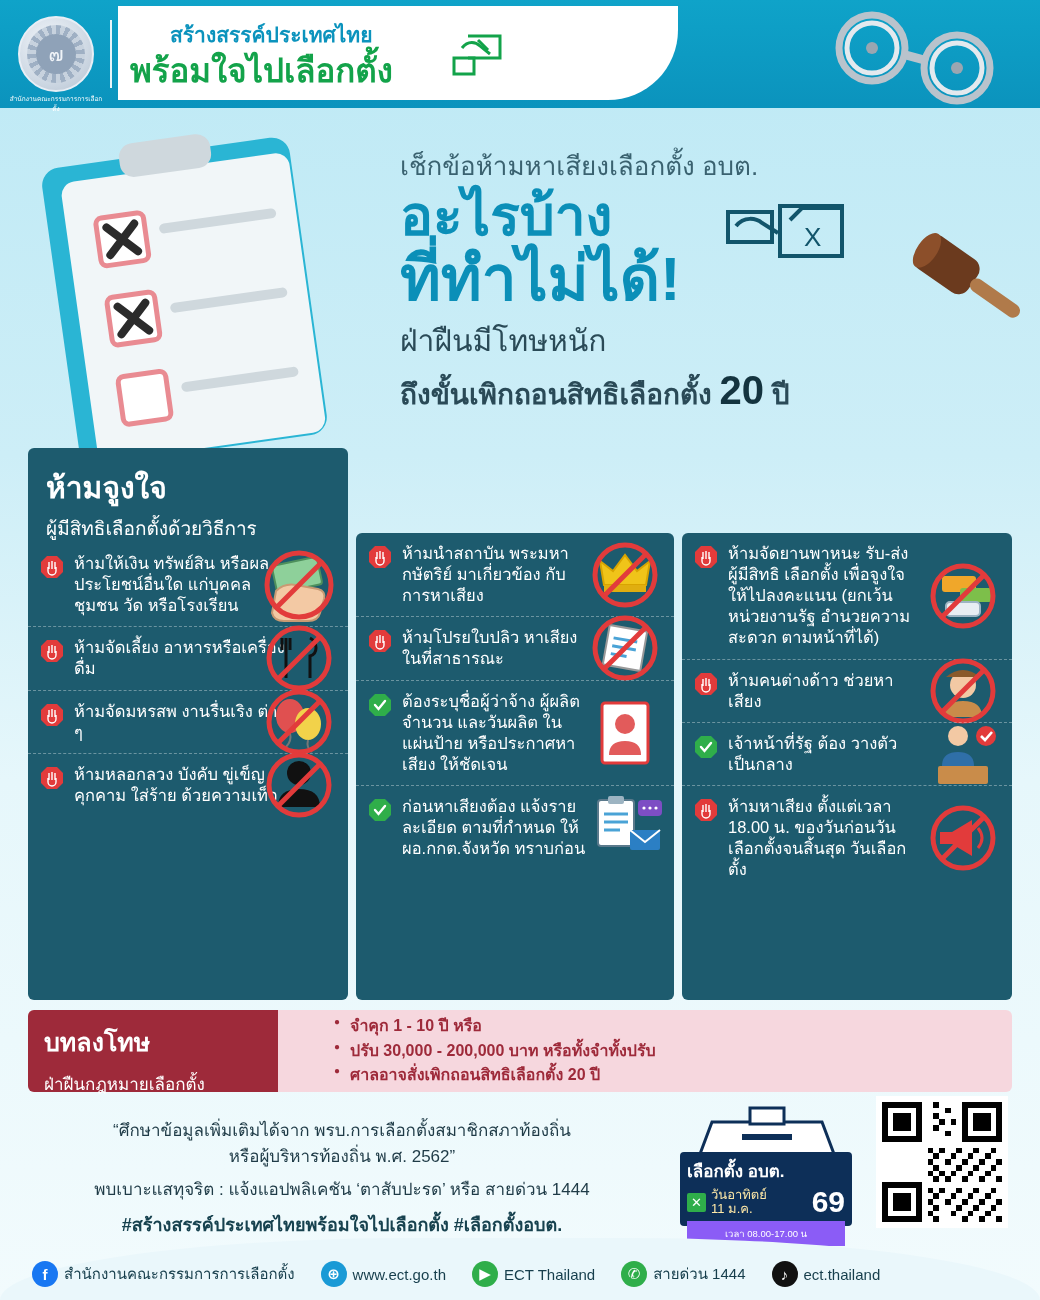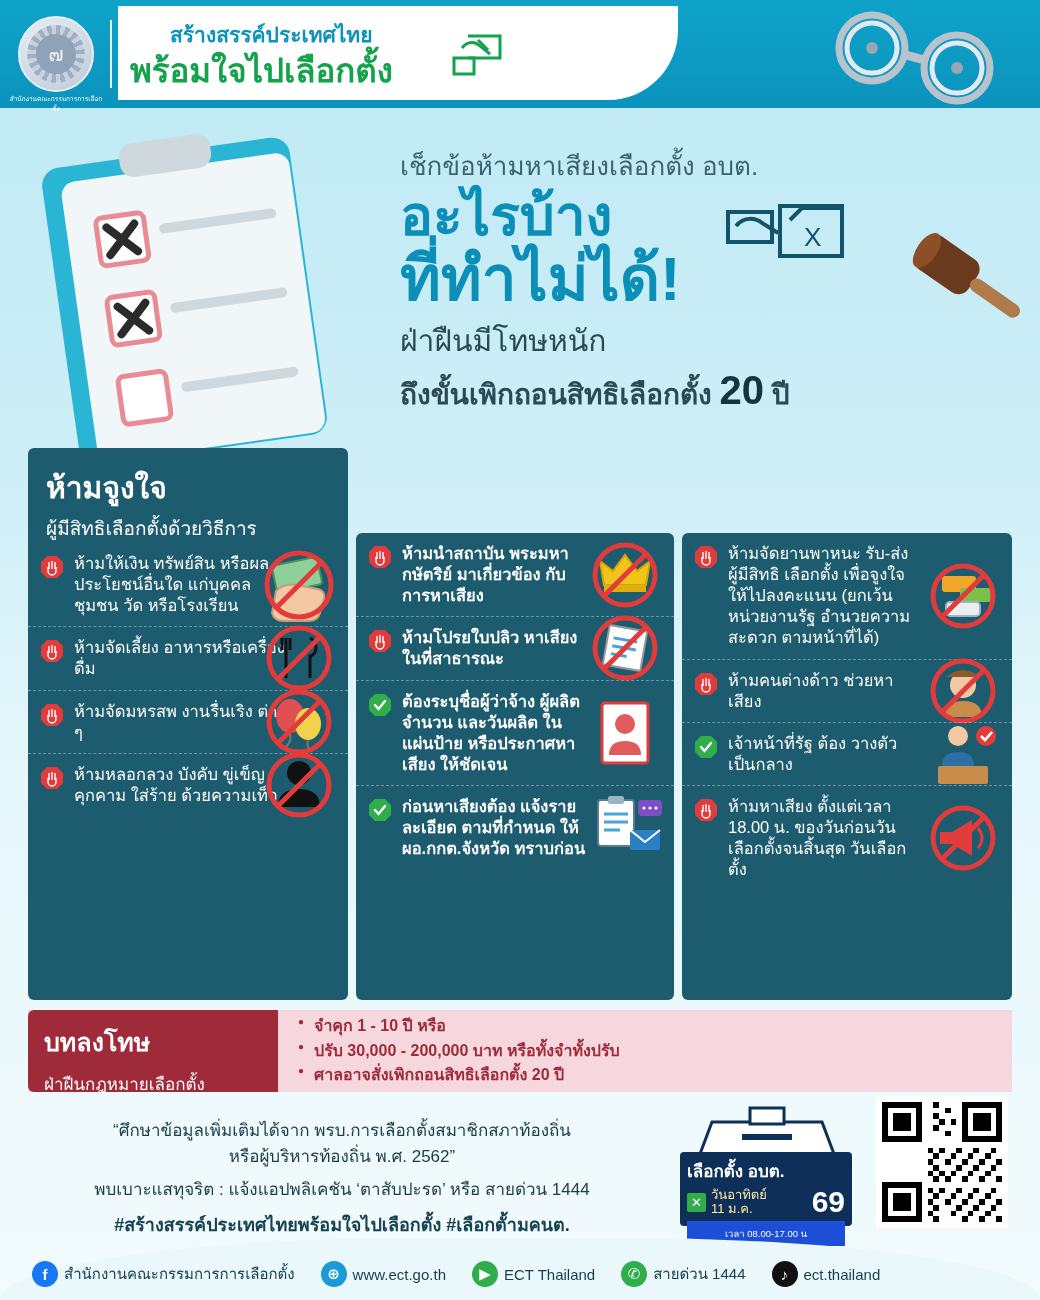--- a/index.html
+++ b/index.html
@@ -76,21 +76,21 @@
   .hero-l5{ font-size:28px; color:#2a4a57; margin-top:4px;font-weight:bold;}
   .hero-l5 b{ font-size:40px; color:#14343f;}
   .ballot-icon{ position:absolute; left:718px; top:190px; width:130px; height:80px;}
   .gavel{ position:absolute; left:890px; top:222px; width:140px; height:130px;}
 
   
   .col {
     position:absolute; background:#1d5b6e; border-radius:6px;
   }
   .col1{ left:28px; top:448px; width:320px; height:552px; }
-  .col2{ left:356px; top:533px; width:318px; height:467px;font-weight:bold; }
+  .col2{ left:356px; top:533px; width:318px; height:467px; }
   .col3{ left:682px; top:533px; width:330px; height:467px; }
 
   .col1-title{ padding:16px 18px 0 18px; }
   .col1-title h2{ color:#ffffff; font-size:30px; font-weight:bold; }
   .col1-title h3{ color:#ffffff; font-size:19px; font-weight:normal; margin-top:2px;}
 
   .item{ position:relative; padding:10px 14px 10px 46px; }
   .item + .item{ border-top:1px dashed rgba(255,255,255,.35); }
   .item .txt{ color:#ffffff; font-size:16.5px; line-height:1.28; max-width:215px; }
   .badge{
@@ -98,21 +98,21 @@
   }
   .art{
     position:absolute; right:6px; top:50%; transform:translateY(-50%);
     width:86px; height:80px;
   }
   .col2 .item .txt, .col3 .item .txt{ max-width:185px; }
 
   
   .penalty{
     position:absolute; left:28px; top:1010px; width:984px; height:82px;
-    background:#f6d7de; border-radius:0; display:flex; align-items:center;
+    background:#f6d7de; border-radius:6px; display:flex; align-items:center;gap:36px;
   }
   .penalty-left{
     width:250px; height:82px; background:#9e2a3a; border-radius:6px 0 0 6px;
     color:#fff; padding:12px 16px;
   }
   .penalty-left h3{ font-size:25px; font-weight:bold;}
   .penalty-left h4{ font-size:17px; font-weight:normal; margin-top:8px;}
   .penalty-list{ padding:8px 20px; }
   .penalty-list li{
     list-style:none; color:#9e2a3a; font-size:16px; line-height:1.55;
@@ -133,21 +133,21 @@
   .stamp-box{
     position:absolute; left:8px; top:52px; width:172px; height:74px;
     background:#0d2f58; border-radius:4px; color:#fff; padding:5px 7px;
   }
   .stamp-title{ font-size:17px; font-weight:bold; color:#ffffff;}
   .stamp-row{ display:flex; align-items:center; gap:5px; margin-top:1px;}
   .tick{ width:19px;height:19px;background:#2fae4a;border-radius:2px;color:#fff;font-size:13px;
          display:flex;align-items:center;justify-content:center;}
   .stamp-date{ font-size:13px; line-height:1.05; color:#ffe9a8;}
   .stamp-num{ font-size:30px; font-weight:bold; color:#ffffff; margin-left:auto;}
-  .stamp-time{ background:#1d4ed8; font-size:9.5px; text-align:center; margin-top:2px; padding:5px;}
+  .stamp-time{ background:#8b5cf6; font-size:9.5px; text-align:center; margin-top:2px; padding:5px;}
 
   
   .qr{ position:absolute; left:876px; top:1096px; width:132px; height:132px; background:#fff; padding:6px;}
   .qr-grid{ width:120px; height:120px; }
 
   
   .social{
     position:absolute; left:0; top:1248px; width:1040px; height:52px;
     display:flex; align-items:center; gap:6px; padding-left:32px;
     color:#163e4c; font-size:15px;
@@ -442,21 +442,21 @@
       <li>จำคุก 1 - 10 ปี หรือ</li>
       <li>ปรับ 30,000 - 200,000 บาท หรือทั้งจำทั้งปรับ</li>
       <li>ศาลอาจสั่งเพิกถอนสิทธิเลือกตั้ง 20 ปี</li>
     </ul>
   </div>
 
   <div class="foot-text">
     <div class="l1">“ศึกษาข้อมูลเพิ่มเติมได้จาก พรบ.การเลือกตั้งสมาชิกสภาท้องถิ่น</div>
     <div class="l1">หรือผู้บริหารท้องถิ่น พ.ศ. 2562”</div>
     <div class="l3">พบเบาะแสทุจริต : แจ้งแอปพลิเคชัน ‘ตาสับปะรด’ หรือ สายด่วน 1444</div>
-    <div class="l4">#สร้างสรรค์ประเทศไทยพร้อมใจไปเลือกตั้ง  #เลือกตั้ามคนต.</div>
+    <div class="l4">#สร้างสรรค์ประเทศไทยพร้อมใจไปเลือกตั้ง  #เลือกตั้งอบต.</div>
   </div>
 
   <div class="stamp">
     <svg viewBox="0 0 190 60" style="position:absolute;left:0;top:0;width:190px;height:60px;">
       <path d="M28 54 L40 22 L150 22 L162 54 Z" fill="#ffffff" stroke="#0d2f58" stroke-width="3"></path>
       <rect x="78" y="8" width="34" height="16" fill="#ffffff" stroke="#0d2f58" stroke-width="3"></rect>
       <rect x="70" y="34" width="50" height="6" fill="#0d2f58"></rect>
     </svg>
     <div class="stamp-box">
       <div class="stamp-title">เลือกตั้ง อบต.</div>

